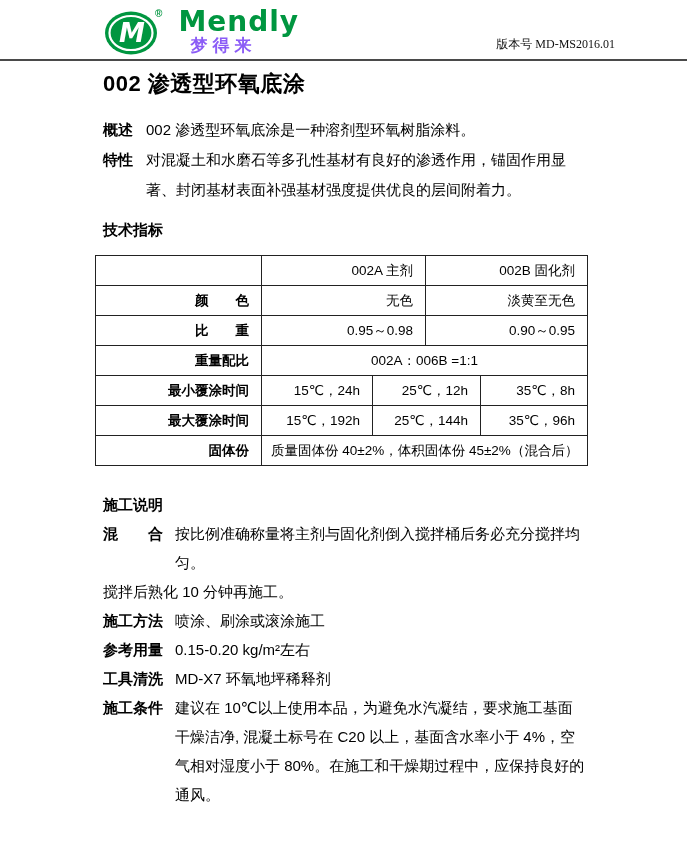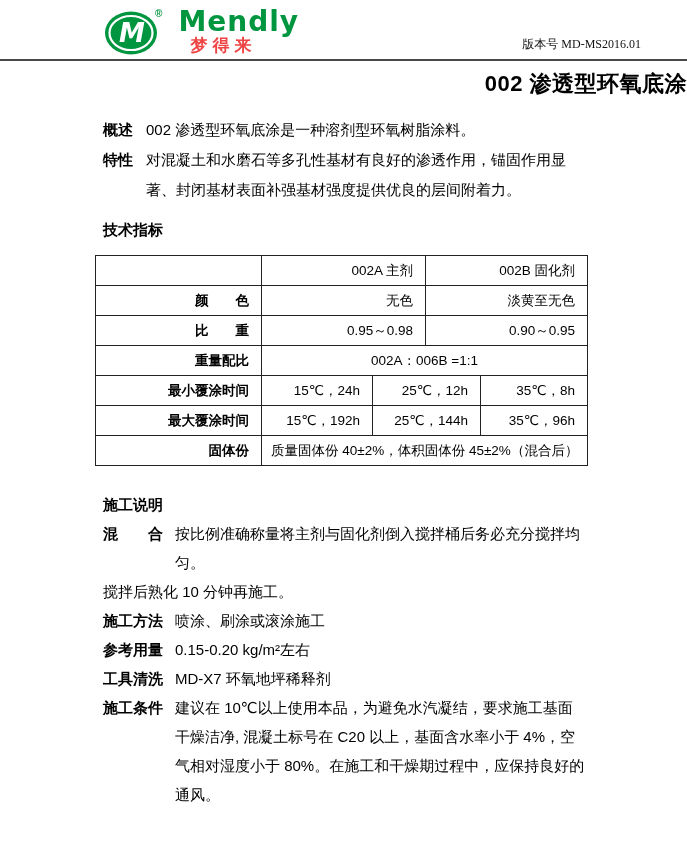--- a/index.html
+++ b/index.html
@@ -15,32 +15,31 @@
   }
   .brand { position:absolute; left:104px; top:8px; display:flex; align-items:flex-start; }
   .logo-svg { display:block; }
   .reg-mark { color:#009640; font-size:10px; font-weight:bold; margin-left:-7px; margin-top:0; }
   .brand-text { margin-left:16px; margin-top:0; }
   .brand-en {
     color:#009640; font-weight:bold; font-size:28px; line-height:28px;
     letter-spacing:1px; font-family:"DejaVu Sans","Liberation Sans",sans-serif;
   }
   .brand-zh {
-    color:#ef4444; font-weight:bold; font-size:17px; line-height:19px;
+    color:#8b5cf6; font-weight:bold; font-size:17px; line-height:19px;
     letter-spacing:5px; padding-left:12px;
   }
   .version {
-    position:absolute; right:46px; top:36px; font-size:12px; color:#111;
+    position:absolute; right:72px; top:36px; font-size:12px; color:#111;
     font-family:"Liberation Serif","DejaVu Serif",serif;
   }
   
   .doc-title {
     margin:8px 0 0 103px; font-size:22px; font-weight:bold; line-height:30px;
     letter-spacing:0.5px;
-    text-align:right;
   }
   
   .intro { margin:16px 100px 0 103px; font-size:15px; }
   .intro-row { display:flex; line-height:30px; }
   .intro-label { flex:0 0 43px; font-weight:bold; }
   .intro-content { flex:1; }
   .tech-heading { margin:10px 0 0 103px; font-size:15px; font-weight:bold; line-height:30px; }
   
   .spec-table {
     margin:10px 0 0 95px; border-collapse:collapse; table-layout:fixed;

